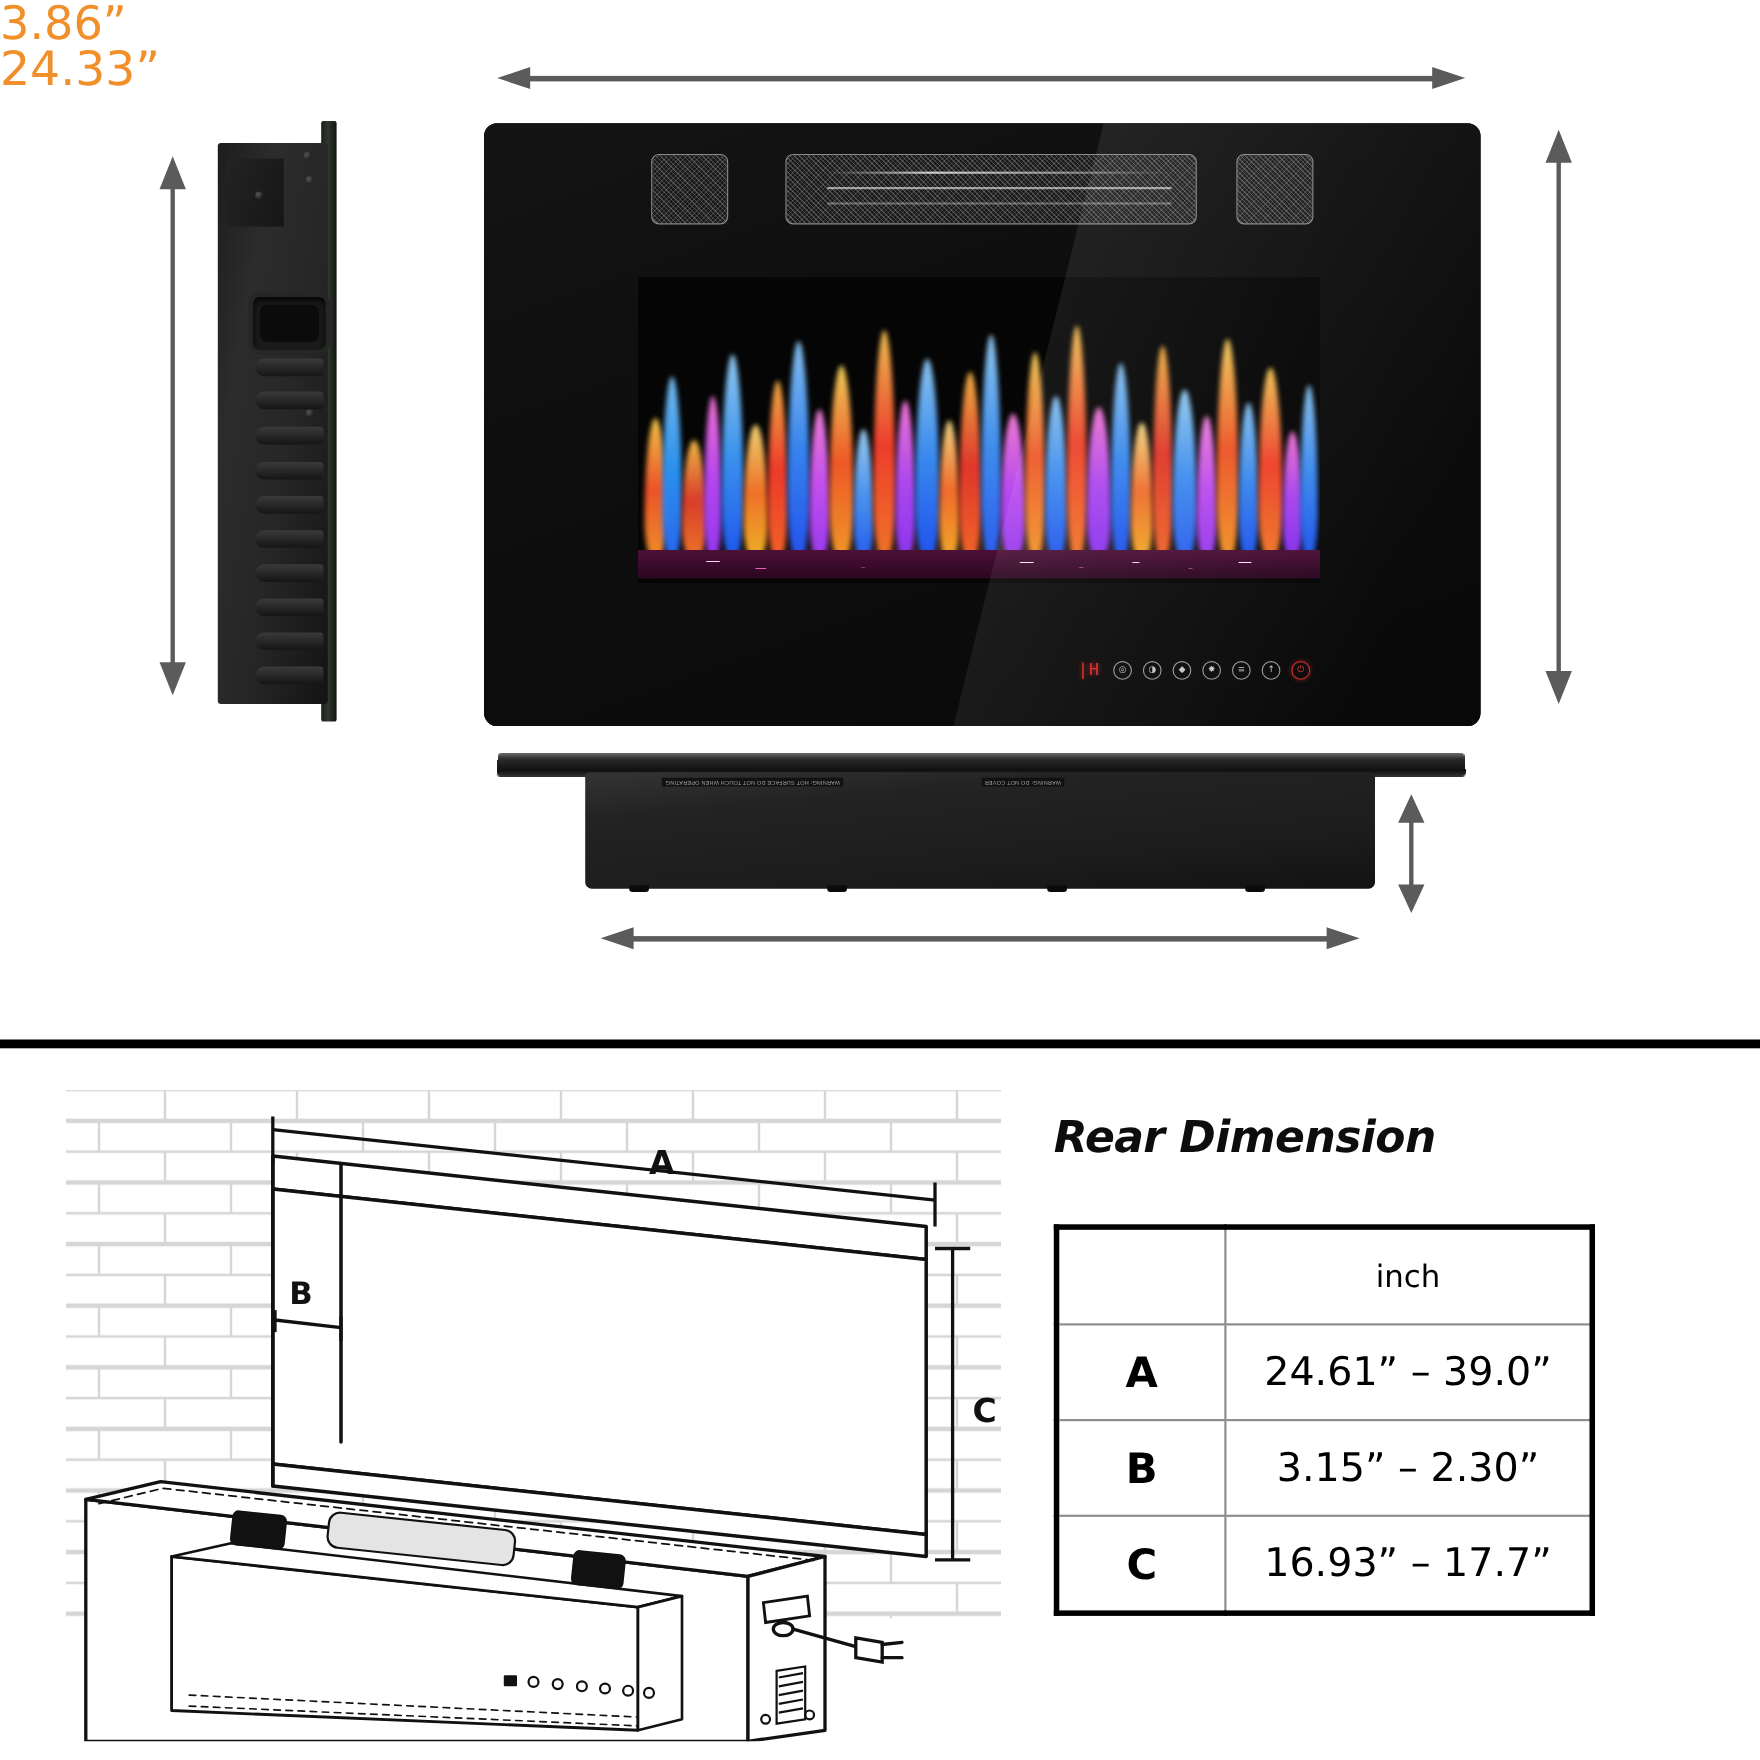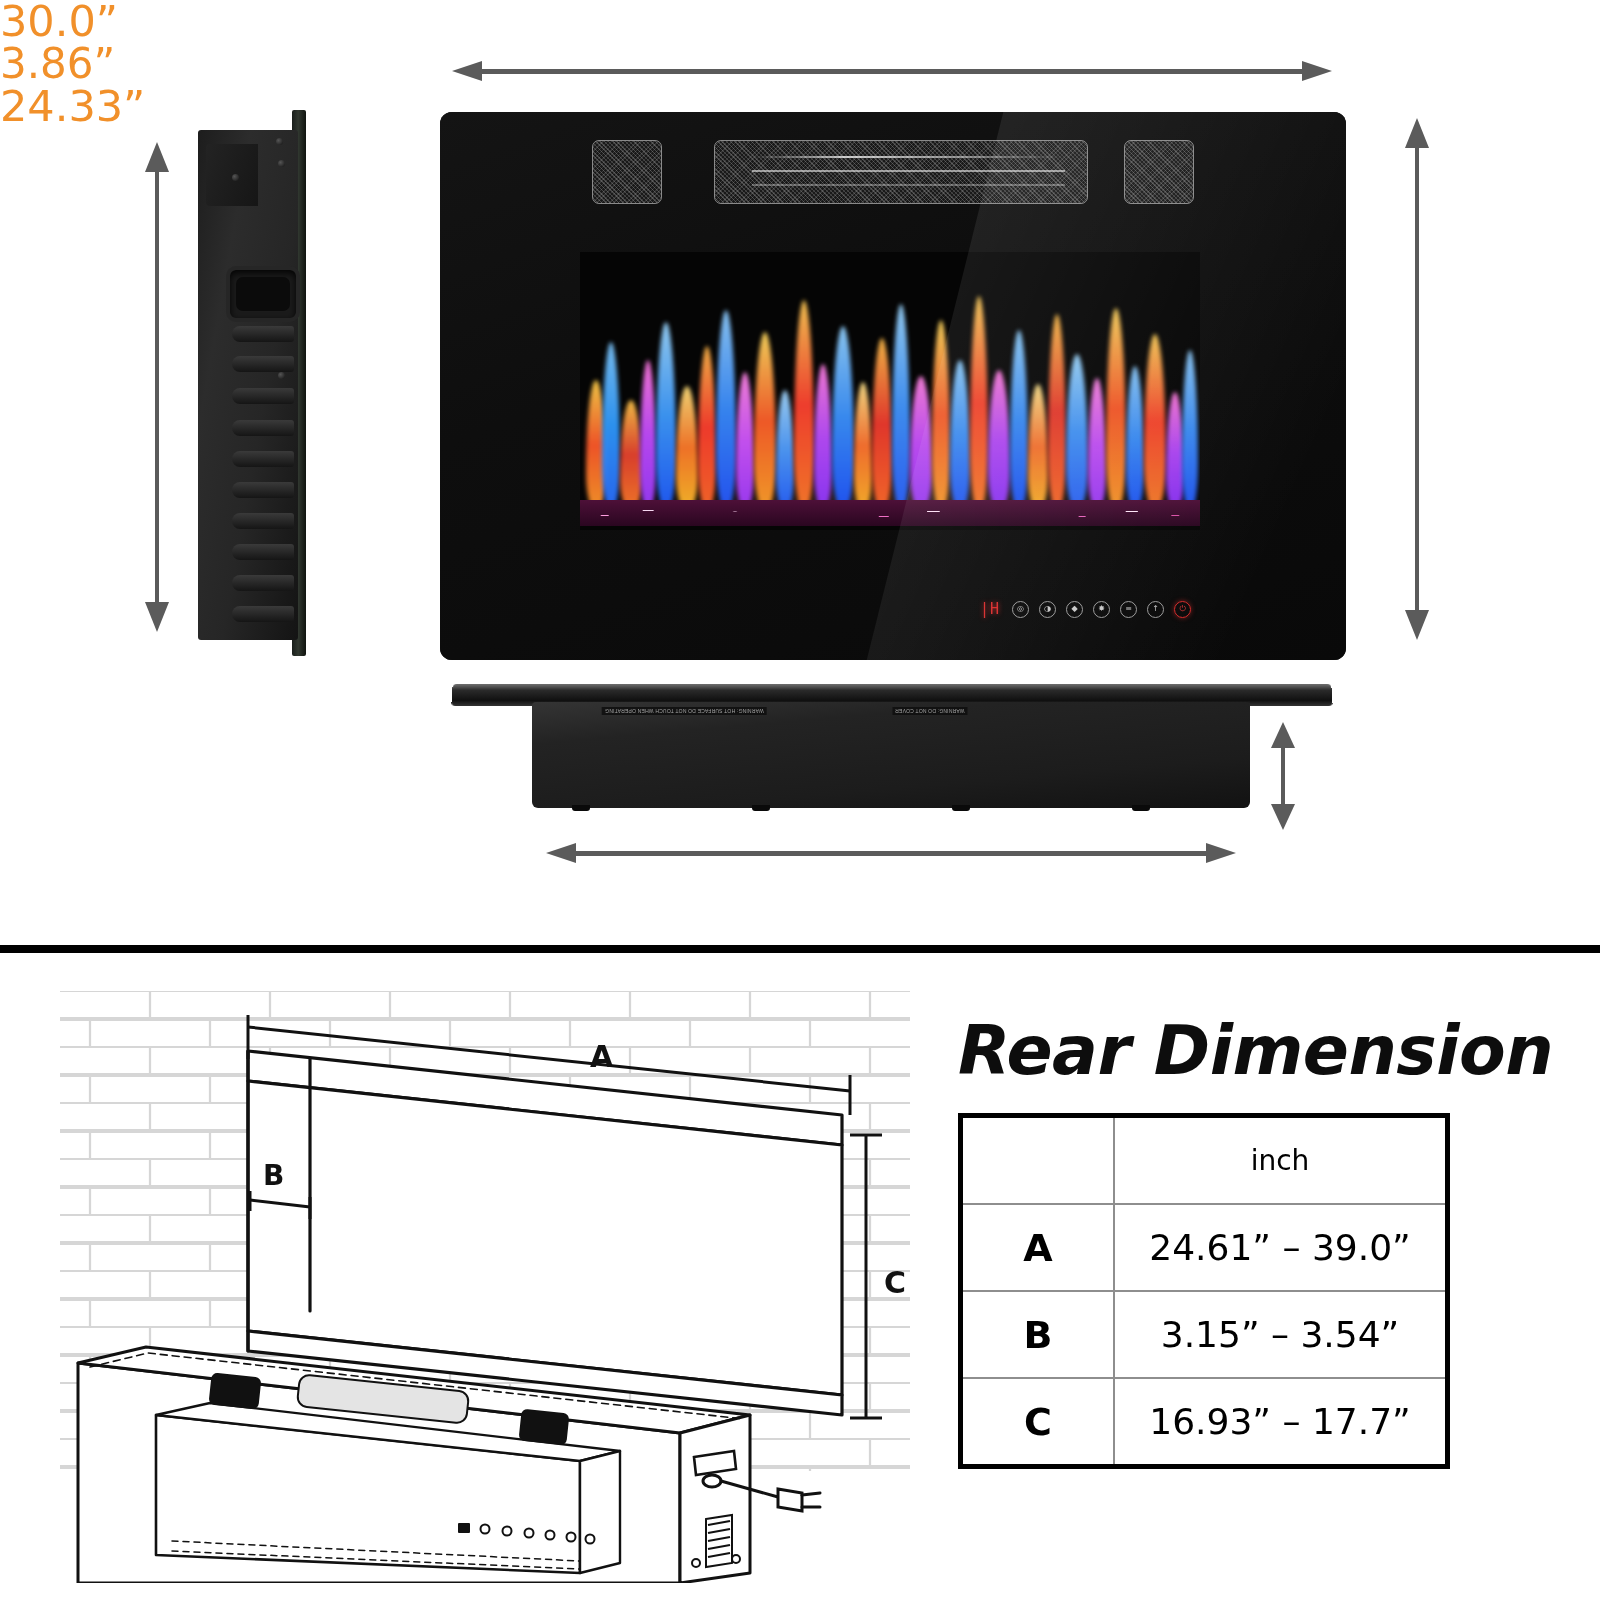--- a/index.html
+++ b/index.html
@@ -288,21 +288,21 @@
   
   .drawing-wrap { position: absolute; }
   .drawing-wrap svg { display: block; }
 
   
   .rear-title {
     position: absolute;
     font-family: "DejaVu Sans", sans-serif;
     font-weight: 700;
     font-style: italic;
-    font-size: 68px;
+    font-size: 40px;
     color: #0d0d0d;
     letter-spacing: -0.5px;
     white-space: nowrap;
   }
   table.rear-table {
     position: absolute;
     border-collapse: collapse;
     background: #ffffff;
     border: 5px solid #000000;
     table-layout: fixed;
@@ -319,21 +319,20 @@
   td.col-val { width: 330px; height: 85px; font-size: 36px; font-weight: 400; }
   td.hdr     { font-size: 28px; font-weight: 400; }
 </style>
 </head>
 <body>
 
 <div class="page">
 
   <div class="abs" style="left:0;top:0;width:1600px;height:945px;">
 
-    <div class="dim-label" style="left:870px; top:26px; font-size:43px;">30.0”</div>
     <div class="arrow-h" style="left:452px; top:66px; width:880px;">
       <div class="head-l"></div>
         <div class="shaft"></div>
         <div class="head-r"></div>
     </div>
 
     <div class="side-view" style="left:180px; top:110px; width:140px; height:560px;">
       <div class="side-plate"></div>
       <div class="side-body">
         <div class="side-top-tab"></div>
@@ -575,21 +574,21 @@
         <tr>
           <td class="col-key hdr"></td>
           <td class="col-val hdr">inch</td>
         </tr>
         <tr>
           <td class="col-key">A</td>
           <td class="col-val">24.61” – 39.0”</td>
         </tr>
         <tr>
           <td class="col-key">B</td>
-          <td class="col-val">3.15” – 3.54”</td>
+          <td class="col-val">3.15” – 2.30”</td>
         </tr>
         <tr>
           <td class="col-key">C</td>
           <td class="col-val">16.93” – 17.7”</td>
         </tr>
       </tbody>
     </table>
 
   </div>
 </div>

